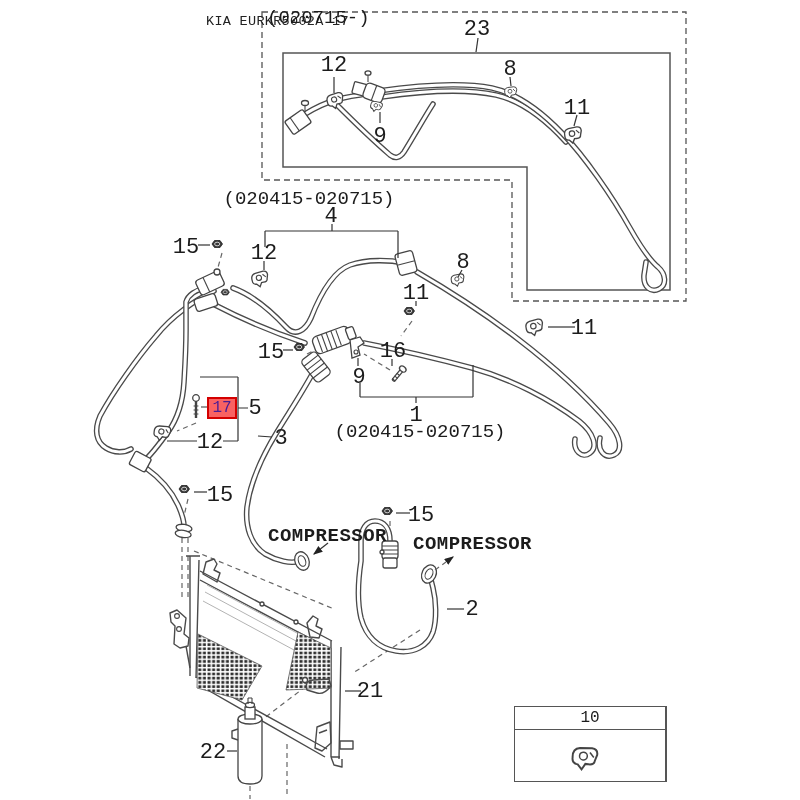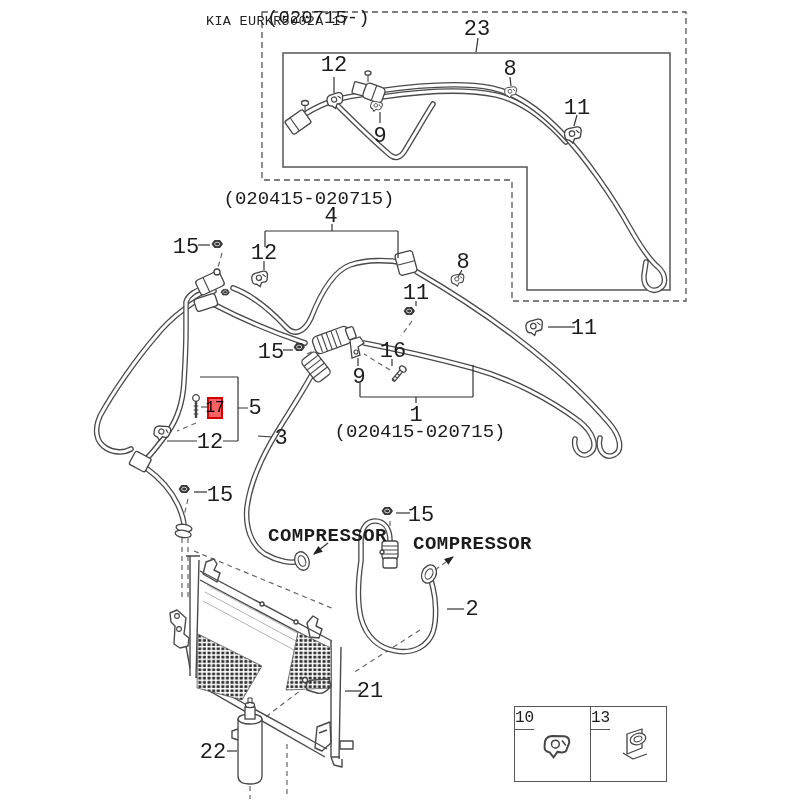--- a/index.html
+++ b/index.html
@@ -5,26 +5,26 @@
   html,body{margin:0;padding:0;background:#fff;}
   .canvas{position:relative;width:800px;height:800px;background:#fff;overflow:hidden;
           font-family:Liberation Mono, monospace;}
   .art{position:absolute;left:0;top:0;}
   .lbl{position:absolute;transform:translateX(-50%);font-size:22px;color:#1c1c1c;
        white-space:nowrap;line-height:1;}
   .lbl.la{transform:none;}
   .lbl.sm{font-size:19px;}
   .lbl.wm{font-size:13.5px;color:#222;letter-spacing:.3px;}
   .lbl.cmp{font-size:19px;font-weight:bold;transform:none;letter-spacing:.5px;}
-  .hl{position:absolute;left:207px;top:397px;width:16px;height:22px;box-sizing:border-box;
+  .hl{position:absolute;left:207px;top:397px;width:30px;height:22px;box-sizing:border-box;
       background:#f96262;border:2px solid #d40000;display:flex;align-items:center;
-      justify-content:center;font-size:16px;color:#000000;}
+      justify-content:center;font-size:16px;color:#4c1d95;}
   .ptable{position:absolute;left:514px;top:706px;width:153px;height:76px;box-sizing:border-box;
           border:1.5px solid #555;display:flex;}
-  .pcol{flex:1;display:flex;flex-direction:row;}
+  .pcol{flex:1;display:flex;flex-direction:column;}
   .pcol.first{border-right:1.5px solid #555;}
   .phead{height:22px;border-bottom:1.5px solid #555;display:flex;align-items:center;
          justify-content:center;font-size:16px;color:#1c1c1c;}
   .pcell{flex:1;display:flex;align-items:center;justify-content:center;}
   svg .to{stroke:#4a4a4a;stroke-width:5.6;fill:none;stroke-linecap:round;stroke-linejoin:round;}
   svg .ti{stroke:#fff;stroke-width:3;fill:none;stroke-linecap:round;stroke-linejoin:round;}
   svg .ln{stroke:#333;stroke-width:1.2;fill:none;}
   svg .ds{stroke:#666;stroke-width:1.2;fill:none;stroke-dasharray:5 4;}
   svg .fit{stroke:#444;stroke-width:1.3;fill:#fff;}
   svg .fitd{stroke:#444;stroke-width:1.1;fill:none;}
@@ -334,28 +334,15 @@
       <div class="pcell">
         <svg width="46" height="36" viewBox="0 0 46 36">
           <g transform="translate(6,6) scale(1.5) rotate(8)">
             <path class="fit" d="M1,9 Q0,3 5,2 L13,1 Q17,1 17,5 L16,9 Q16,12 12,12 L10,12 L8,16 L5,13 Q1,13 1,9 Z" fill="#fff" stroke="#444" stroke-width="1.2"></path>
             <circle cx="8" cy="7" r="2.6" fill="none" stroke="#444" stroke-width="1"></circle>
             <path d="M12,4 l3,3" fill="none" stroke="#444" stroke-width="1"></path>
           </g>
         </svg>
       </div>
     </div>
-    <div class="pcol">
-      <div class="phead">13</div>
-      <div class="pcell">
-        <svg width="46" height="36" viewBox="0 0 46 36">
-          <path d="M12,8 l15,-5 v19 l-15,6 z" fill="#fff" stroke="#444" stroke-width="1.3" stroke-linejoin="round"></path>
-          <g transform="translate(23,13) rotate(-18)">
-            <ellipse rx="8" ry="5.5" fill="#fff" stroke="#444" stroke-width="1.2"></ellipse>
-            <ellipse rx="4" ry="2.6" fill="none" stroke="#444" stroke-width="1"></ellipse>
-          </g>
-          <path d="M8,27 l10,6 14,-5" fill="none" stroke="#444" stroke-width="1.3" stroke-linejoin="round"></path>
-        </svg>
-      </div>
-    </div>
   </div>
 
 </div>
 
 </body></html>

